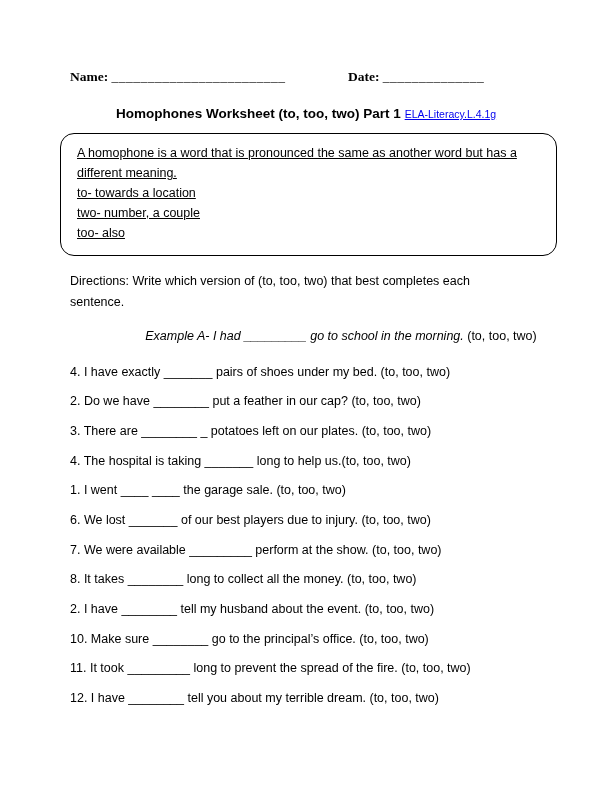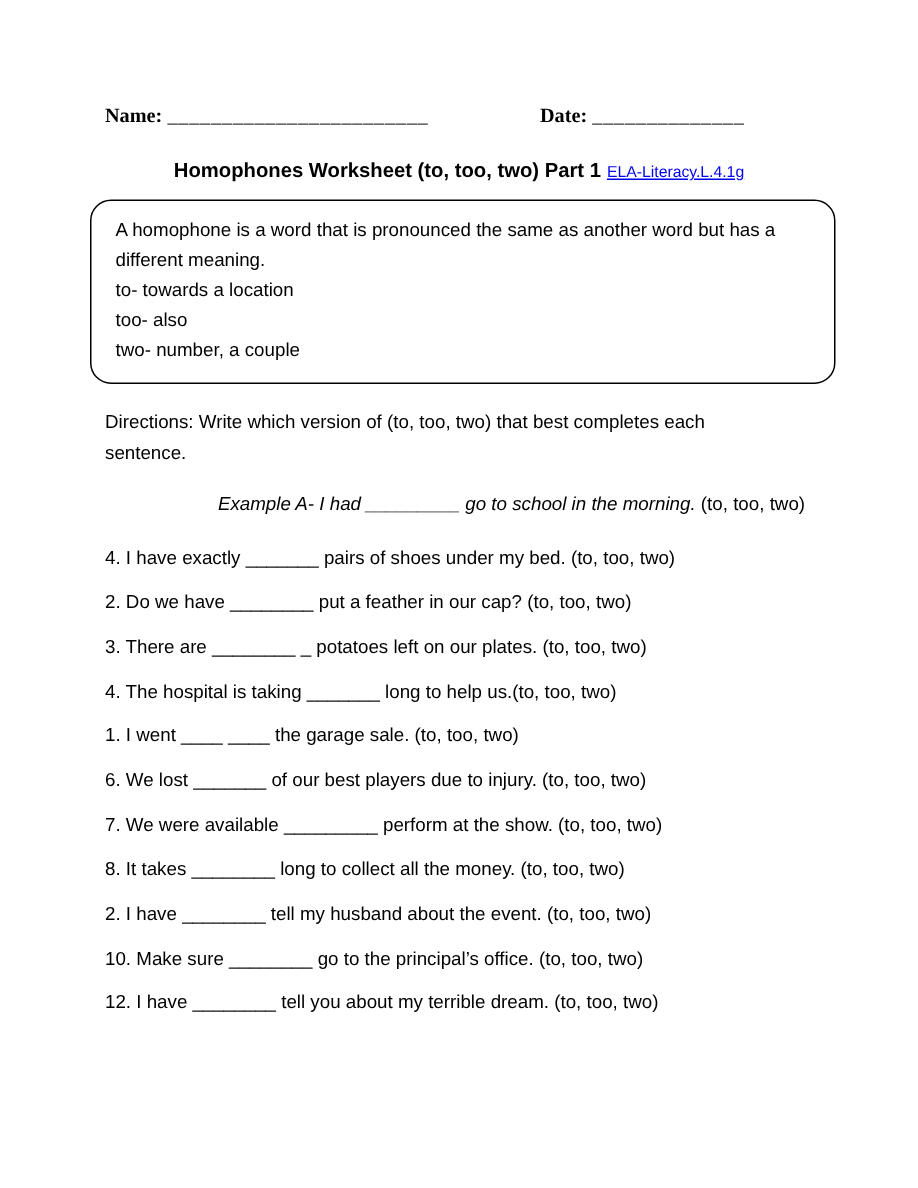--- a/index.html
+++ b/index.html
@@ -27,21 +27,21 @@
     font-weight: bold;
     font-size: 13.5px;
     white-space: nowrap;
   }
   .blank-line {
     font-weight: normal;
     letter-spacing: 0.5px;
   }
   .date-group {
     position: absolute;
-    left: 290px;
+    left: 278px;
     top: 0;
   }
   
   .title-row {
     margin-top: 19px;
     width: 100%;
     text-align: center;
     white-space: nowrap;
   }
   .title-text {
@@ -58,20 +58,21 @@
     margin: 12px 0 0 60px;
     width: 497px;
     box-sizing: border-box;
     border: 1px solid #000000;
     border-radius: 14px;
     padding: 9px 16px 12px 16px;
   }
   .def-line {
     width: 452px;
     line-height: 20px;
+    text-decoration: underline;
   }
   
   .directions {
     margin: 15px 0 0 70px;
     width: 448px;
     line-height: 20.5px;
   }
   
   .example-block {
     margin: 15px 0 0 70px;
@@ -104,37 +105,38 @@
     </span>
   </div>
 
   <div class="title-row">
     <span class="title-text">Homophones Worksheet (to, too, two) Part 1</span><a class="title-link" href="#" style="color: rgb(0, 0, 238);">ELA-Literacy.L.4.1g</a>
   </div>
 
   <div class="def-box">
     <div class="def-line">A homophone is a word that is pronounced the same as another word but has a different meaning.</div>
     <div class="def-line">to- towards a location</div>
+    <div class="def-line">two- number, a couple</div>
     <div class="def-line">too- also</div>
-    <div class="def-line">two- number, a couple</div>
   </div>
 
   <div class="directions">Directions: Write which version of (to, too, two) that best completes each sentence.</div>
 
   <div class="example-block">
     <div><span class="italic">Example A- I had _________ go to school in the morning.</span><span> (to, too, two)</span></div>
   </div>
 
   <div class="questions">
     <div class="question">4. I have exactly _______ pairs of shoes under my bed. (to, too, two)</div>
     <div class="question">2. Do we have ________ put a feather in our cap? (to, too, two)</div>
     <div class="question">3. There are ________ _ potatoes left on our plates. (to, too, two)</div>
     <div class="question">4. The hospital is taking _______ long to help us.(to, too, two)</div>
     <div class="question">1. I went ____ ____ the garage sale. (to, too, two)</div>
     <div class="question">6. We lost _______ of our best players due to injury. (to, too, two)</div>
     <div class="question">7. We were available _________ perform at the show. (to, too, two)</div>
     <div class="question">8. It takes ________ long to collect all the money. (to, too, two)</div>
     <div class="question">2. I have ________ tell my husband about the event. (to, too, two)</div>
     <div class="question">10. Make sure ________ go to the principal’s office. (to, too, two)</div>
+    <div class="question">11. It took _________ long to prevent the spread of the fire. (to, too, two)</div>
     <div class="question">12. I have ________ tell you about my terrible dream. (to, too, two)</div>
   </div>
 
 </div>
 
 </body></html>

